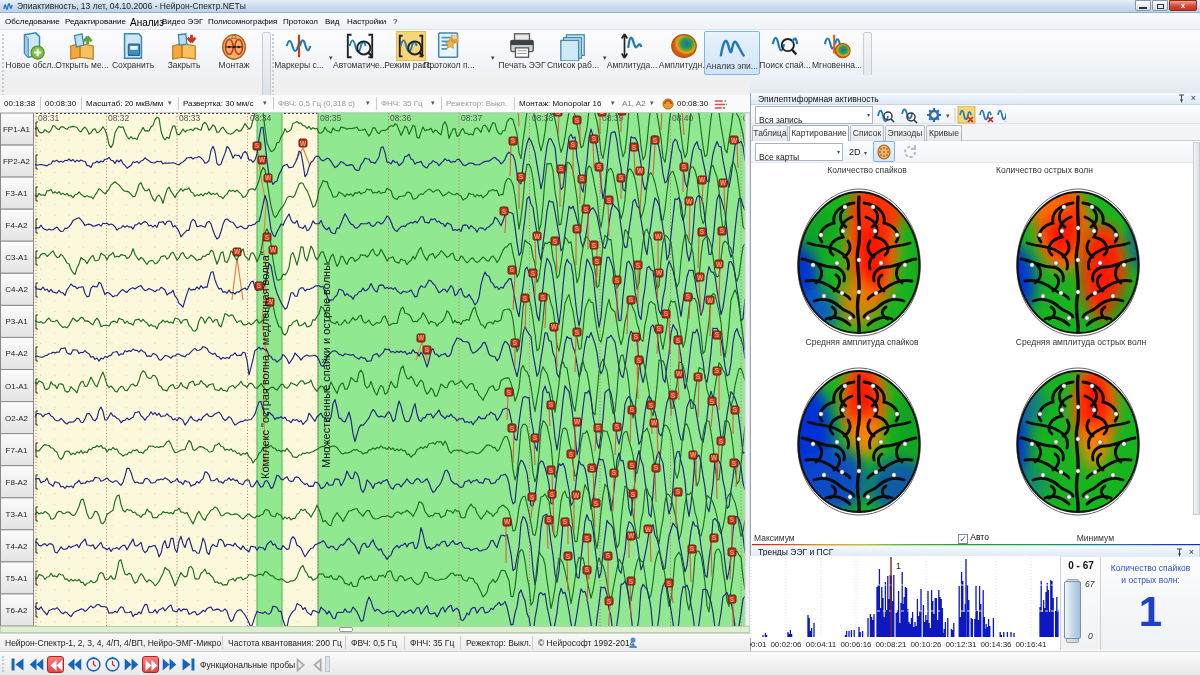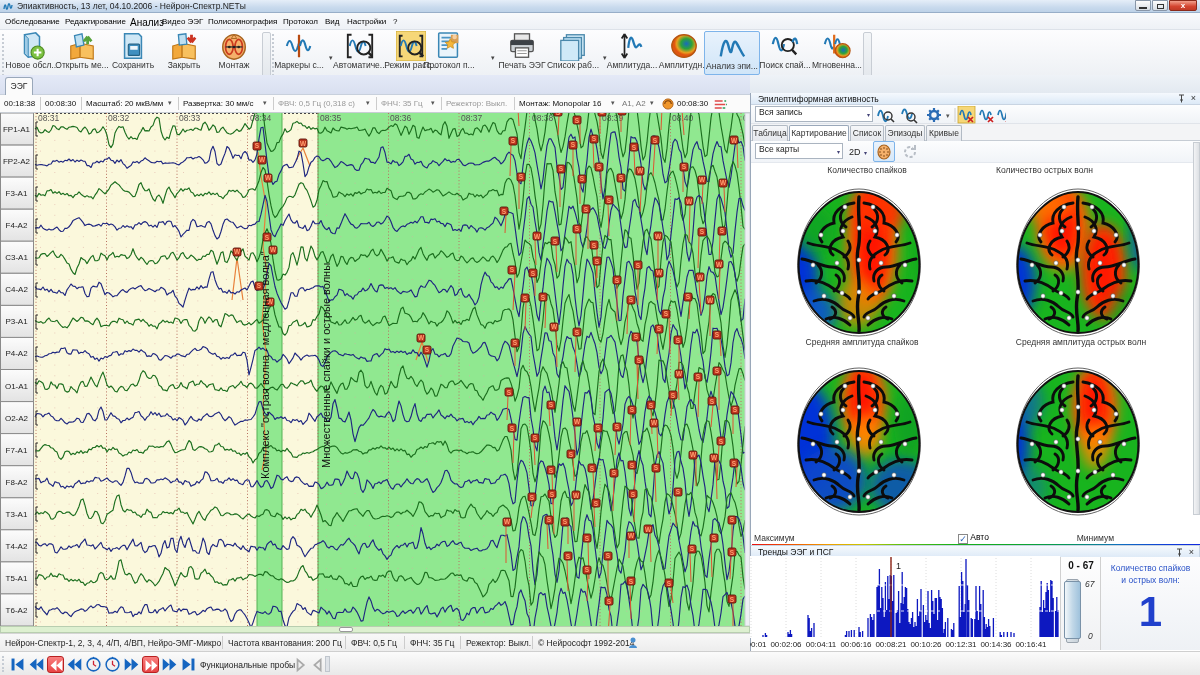--- a/index.html
+++ b/index.html
@@ -16,21 +16,21 @@
 #tabeeg{position:absolute;left:5px;top:2px;width:28px;height:18px;background:#fbfbfb;border:1px solid #9aa8ba;border-bottom:none;border-radius:3px 3px 0 0;text-align:center;padding-top:3px;color:#222}
 #rtopstrip{left:750px;top:75px;width:450px;height:20px;background:linear-gradient(#eef2f7,#e2e8f0)}
 #eegbar{left:0;top:95px;width:750px;height:18px;background:#fbfbfb;border-bottom:1px solid #c8cdd4;font-size:8px}
 #rpanel{left:750px;top:93px;width:450px;height:452px;background:#fff;border-left:1px solid #9aa8ba}
 #rphead{position:absolute;left:0;top:0;width:450px;height:12px;background:linear-gradient(#f5f9fd,#dce9f7);border-bottom:1px solid #c8d4e2;color:#111}
 #rptool{position:absolute;left:0;top:12px;width:450px;height:19px;background:linear-gradient(#fcfdfe,#f0f3f7);border-bottom:1px solid #e0e4ea}
 #rptabs{position:absolute;left:0;top:31px;width:450px;height:17px;background:#f3f4f6;border-bottom:1px solid #c6ccd4}
 .rtab{position:absolute;top:1px;height:16px;border:1px solid #b2bac4;border-bottom:none;border-radius:2px 2px 0 0;background:linear-gradient(#f6f7f9,#e4e7ec);text-align:center;color:#333;padding-top:2px}
 .rtab.on{background:#fff;height:17px;border-color:#9aa8ba}
 #rptool2{position:absolute;left:0;top:48px;width:450px;height:22px;background:linear-gradient(#fcfdfe,#f1f4f8);border-bottom:1px solid #e4e8ee}
-.combo{position:absolute;height:16px;background:#fff;border:1px solid #aab4c0;color:#222;padding:0 3px}
+.combo{position:absolute;height:16px;background:#fff;border:1px solid #aab4c0;color:#222;padding:8px 3px}
 .combo .ar{position:absolute;right:2px;top:4px;font-size:6px;color:#447}
 #statusbar{left:0;top:633px;width:750px;height:18px;background:linear-gradient(#f8f8f8,#ededed);border-top:1px solid #d5d5d5;color:#222}
 #statusbar span{position:absolute;top:4px;white-space:nowrap}
 #transport{left:0;top:651px;width:1200px;height:24px;background:linear-gradient(#fbfbfb,#e9e9e9);border-top:1px solid #cfcfcf}
 #hscroll{left:0;top:626px;width:750px;height:7px;background:#ddf0d0;border:1px solid #b8ceb0}
 .vsep{position:absolute;border-left:1px solid #ccc}
 </style></head><body>
 <div id="app">
 <div class="abs" id="titlebar">
       <svg width="10" height="9" viewBox="0 0 10 9" style="position:absolute;left:3px;top:2px">
@@ -213,23 +213,20 @@
               <stop offset="0.5" stop-color="#2ba33a"></stop>
               <stop offset="0.85" stop-color="#e8a020"></stop>
               <stop offset="1" stop-color="#e05510"></stop>
             </radialGradient>
           </defs>
           <ellipse cx="22" cy="21" rx="8" ry="7.5" fill="url(#mgg)" stroke="#b5540f" stroke-width="1.2"></ellipse>
         </svg>
         <span>Мгновенна...</span>
       </div>
       <div style="position:absolute;left:863px;top:2px;width:9px;height:64px;background:linear-gradient(#f4f6f8,#dde2e8);border:1px solid #c8cdd4;border-radius:2px"></div>
-    </div>
-    <div class="abs" id="tabstrip">
-      <div id="tabeeg">ЭЭГ</div>
     </div>
     <div class="abs" id="rtopstrip"></div>
     <div class="abs" id="eegbar">
       <span style="position:absolute;left:4px;top:4px;color:#111">00:18:38</span>
       <span style="position:absolute;left:40px;top:2px;height:13px;border-left:1px solid #ccc"></span>
       <span style="position:absolute;left:45px;top:4px;color:#111">00:08:30</span>
       <span style="position:absolute;left:81px;top:2px;height:13px;border-left:1px solid #ccc"></span>
       <span style="position:absolute;left:86px;top:4px;color:#111">Масштаб:  20 мкВ/мм</span>
       <span style="position:absolute;left:168px;top:4px;color:#555;font-size:7px">▾</span>
       <span style="position:absolute;left:178px;top:2px;height:13px;border-left:1px solid #ccc"></span>

